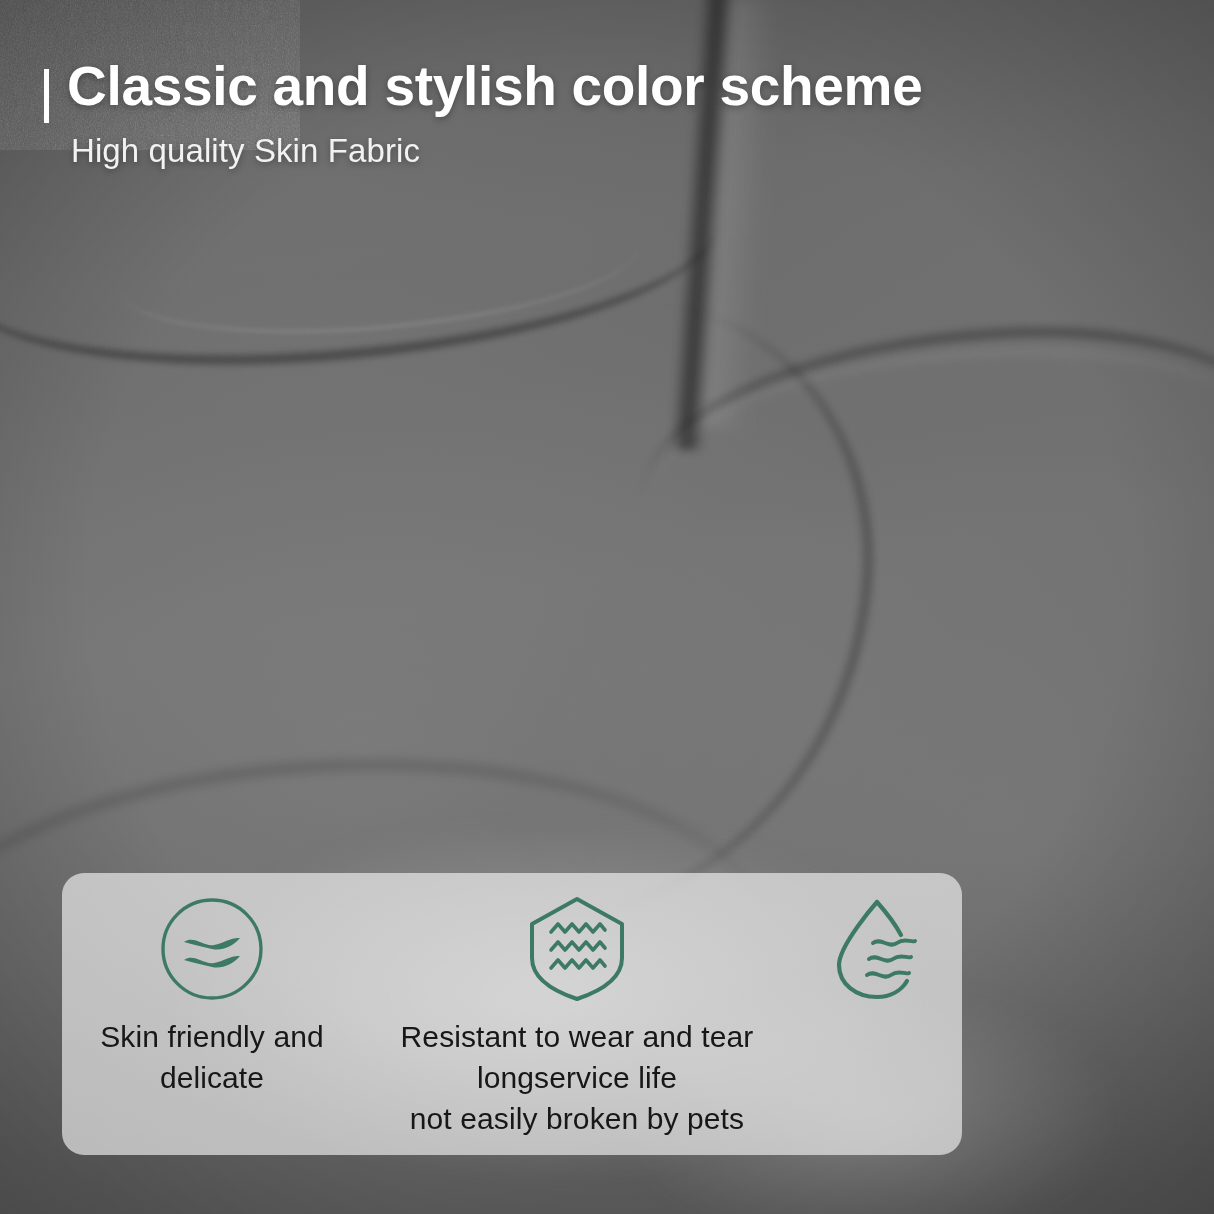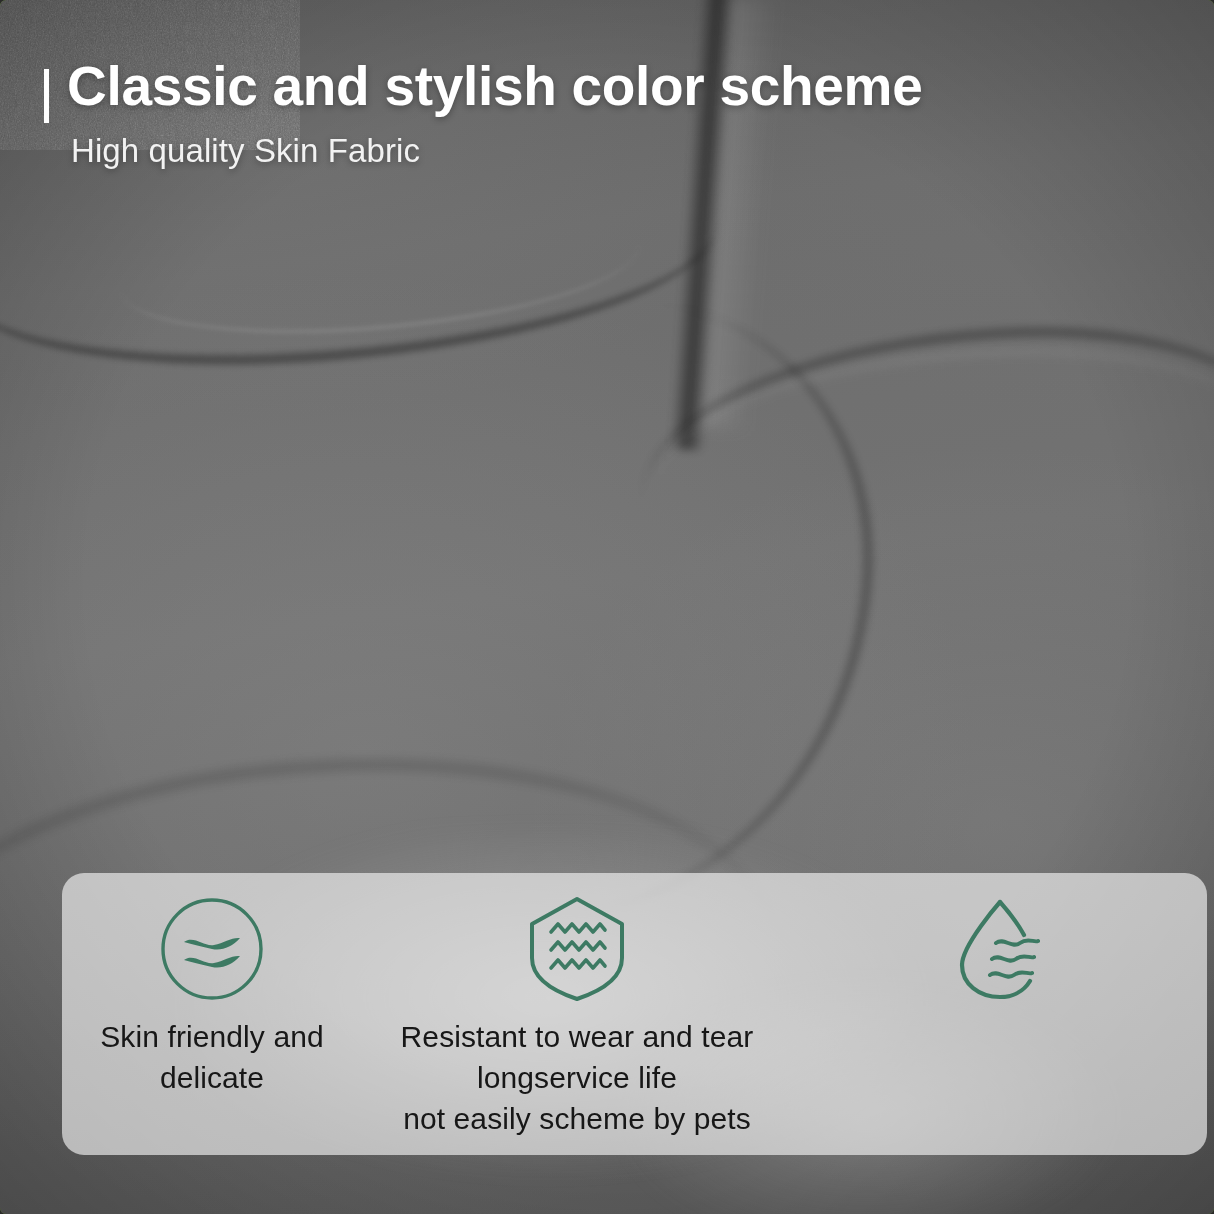--- a/index.html
+++ b/index.html
@@ -8,21 +8,20 @@
     background: #2a2a2a;
   }
 
   #stage {
     position: relative;
     width: 1214px;
     height: 1214px;
     overflow: hidden;
     font-family: "Liberation Sans", sans-serif;
     background: #4d7c0f;
-    border-radius: 6px;
   }
 
   
   .bg-base {
     position: absolute;
     inset: 0;
     background:
       radial-gradient(ellipse 70% 55% at 30% 62%, rgba(150,150,150,0.30) 0%, rgba(150,150,150,0.12) 45%, rgba(0,0,0,0) 72%),
       radial-gradient(ellipse 55% 45% at 82% 68%, rgba(155,155,155,0.26) 0%, rgba(0,0,0,0) 70%),
       radial-gradient(ellipse 60% 30% at 20% 12%, rgba(140,140,140,0.22) 0%, rgba(0,0,0,0) 75%),
@@ -173,21 +172,21 @@
     letter-spacing: 0.1px;
     white-space: nowrap;
     text-shadow: 0 2px 6px rgba(0,0,0,0.34);
   }
 
   
   .feature-panel {
     position: absolute;
     left: 62px;
     top: 873px;
-    width: 1145px;
+    width: 900px;
     height: 282px;
     border-radius: 22px;
     background: rgba(242,242,242,0.66);
     box-sizing: border-box;
     display: flex;
     overflow: hidden;
   }
   .feature-col {
     flex: 1 1 0;
     display: flex;
@@ -283,21 +282,21 @@
       <div class="feature-icon">
         <svg width="100" height="106" viewBox="0 0 100 106" fill="none" stroke="#3d7a63" stroke-width="4" stroke-linecap="round" stroke-linejoin="round" xmlns="http://www.w3.org/2000/svg">
           <path d="M50 3 L95 28 V62 C95 82, 74 95, 50 103 C26 95, 5 82, 5 62 V28 Z"></path>
           <polyline points="24,36 31,28 38,36 45,28 52,36 59,28 66,36 73,28 78,34" stroke-width="3.6"></polyline>
           <polyline points="24,54 31,46 38,54 45,46 52,54 59,46 66,54 73,46 78,52" stroke-width="3.6"></polyline>
           <polyline points="24,72 31,64 38,72 45,64 52,72 59,64 66,72 73,64 78,70" stroke-width="3.6"></polyline>
         </svg>
       </div>
       <div class="feature-text">Resistant to wear and tear
 longservice life
-not easily scheme by pets</div>
+not easily broken by pets</div>
     </div>
 
     <div class="feature-col col-3">
       <div class="feature-icon">
         <svg width="100" height="104" viewBox="0 0 100 104" fill="none" stroke="#3d7a63" stroke-width="4.2" stroke-linecap="round" stroke-linejoin="round" xmlns="http://www.w3.org/2000/svg">
           <path d="M50 5 C50 5, 12 48, 12 68 C12 87, 29 100, 50 100 C63 100, 74 94, 80 84"></path>
           <path d="M50 5 C50 5, 66 23, 74 38"></path>
           <path d="M46 46 C54 40, 62 52, 70 46 C78 40, 84 46, 88 44" stroke-width="4"></path>
           <path d="M42 62 C50 56, 58 68, 66 62 C74 56, 80 62, 84 60" stroke-width="4"></path>
           <path d="M40 78 C48 72, 56 84, 64 78 C72 72, 78 78, 82 76" stroke-width="4"></path>

